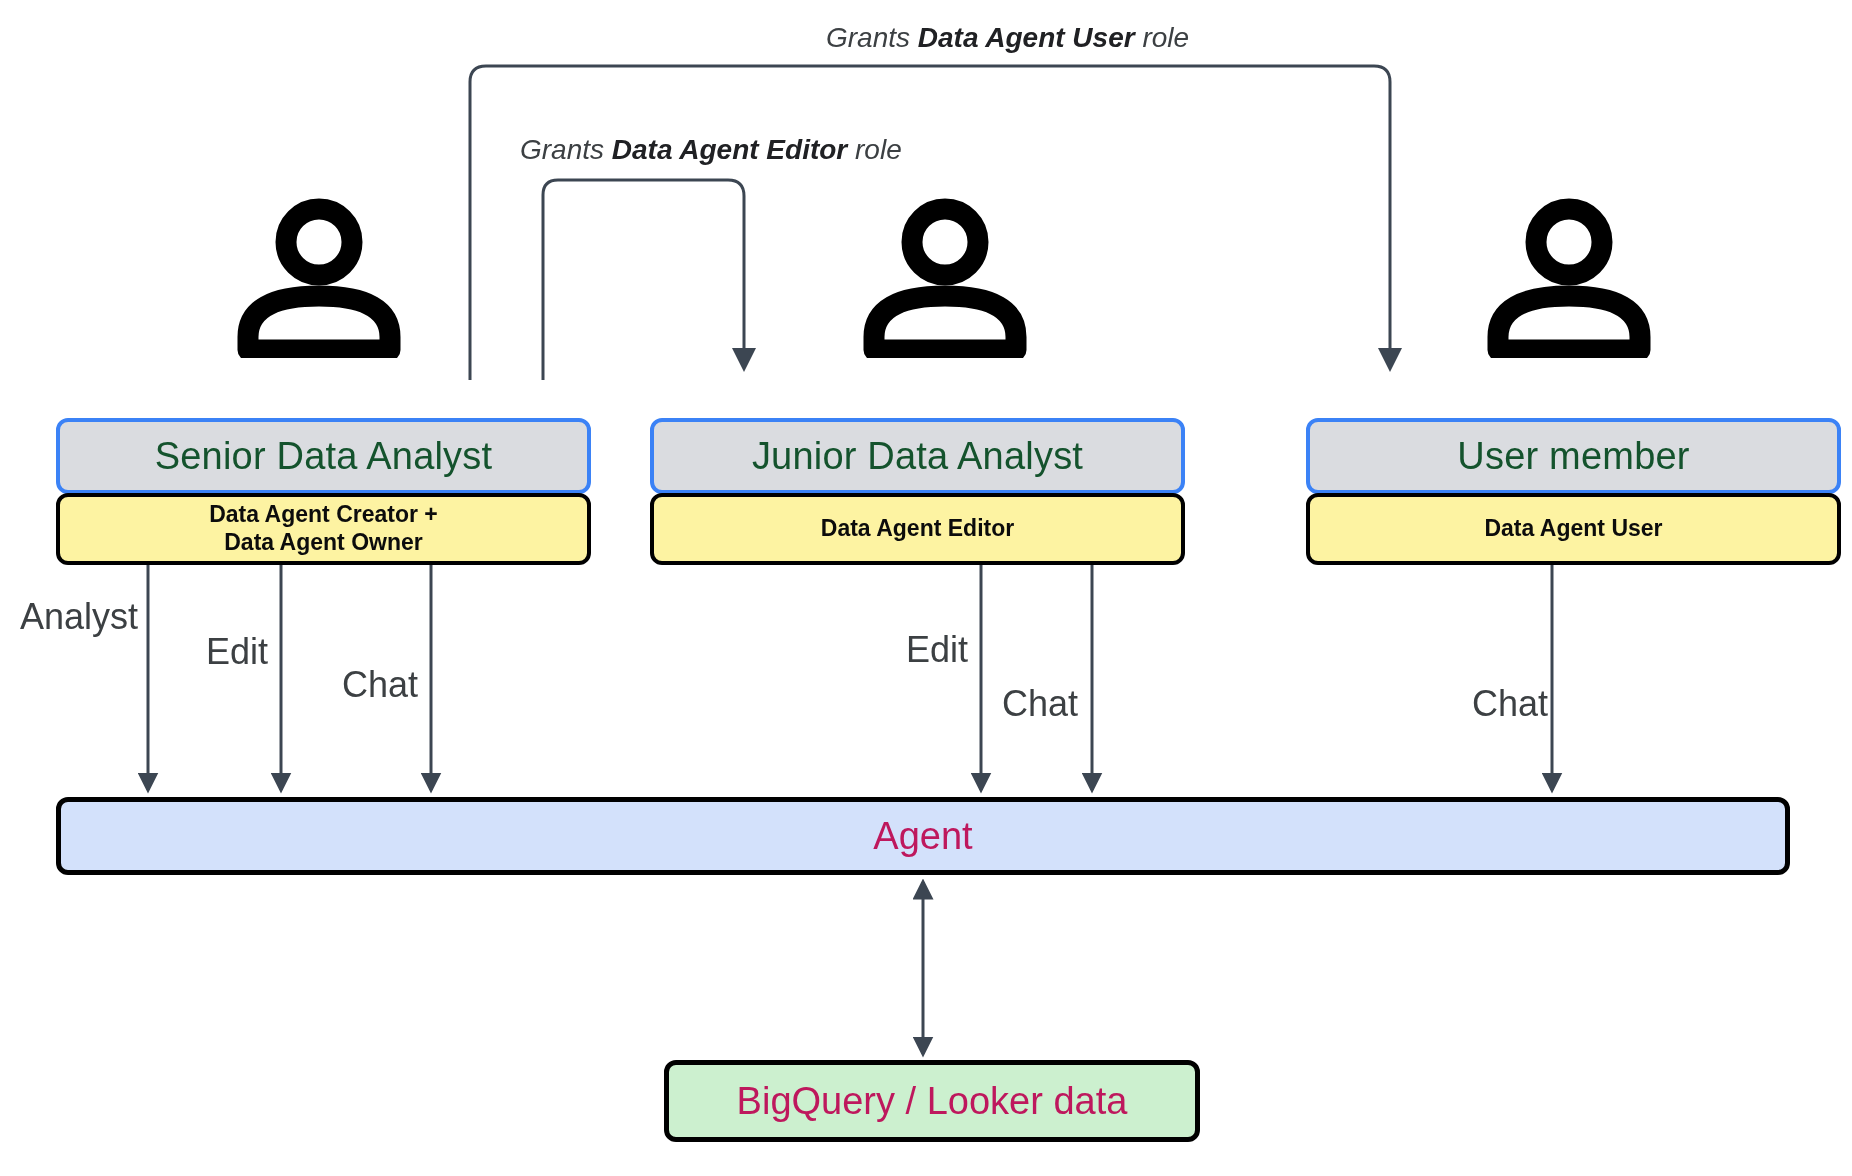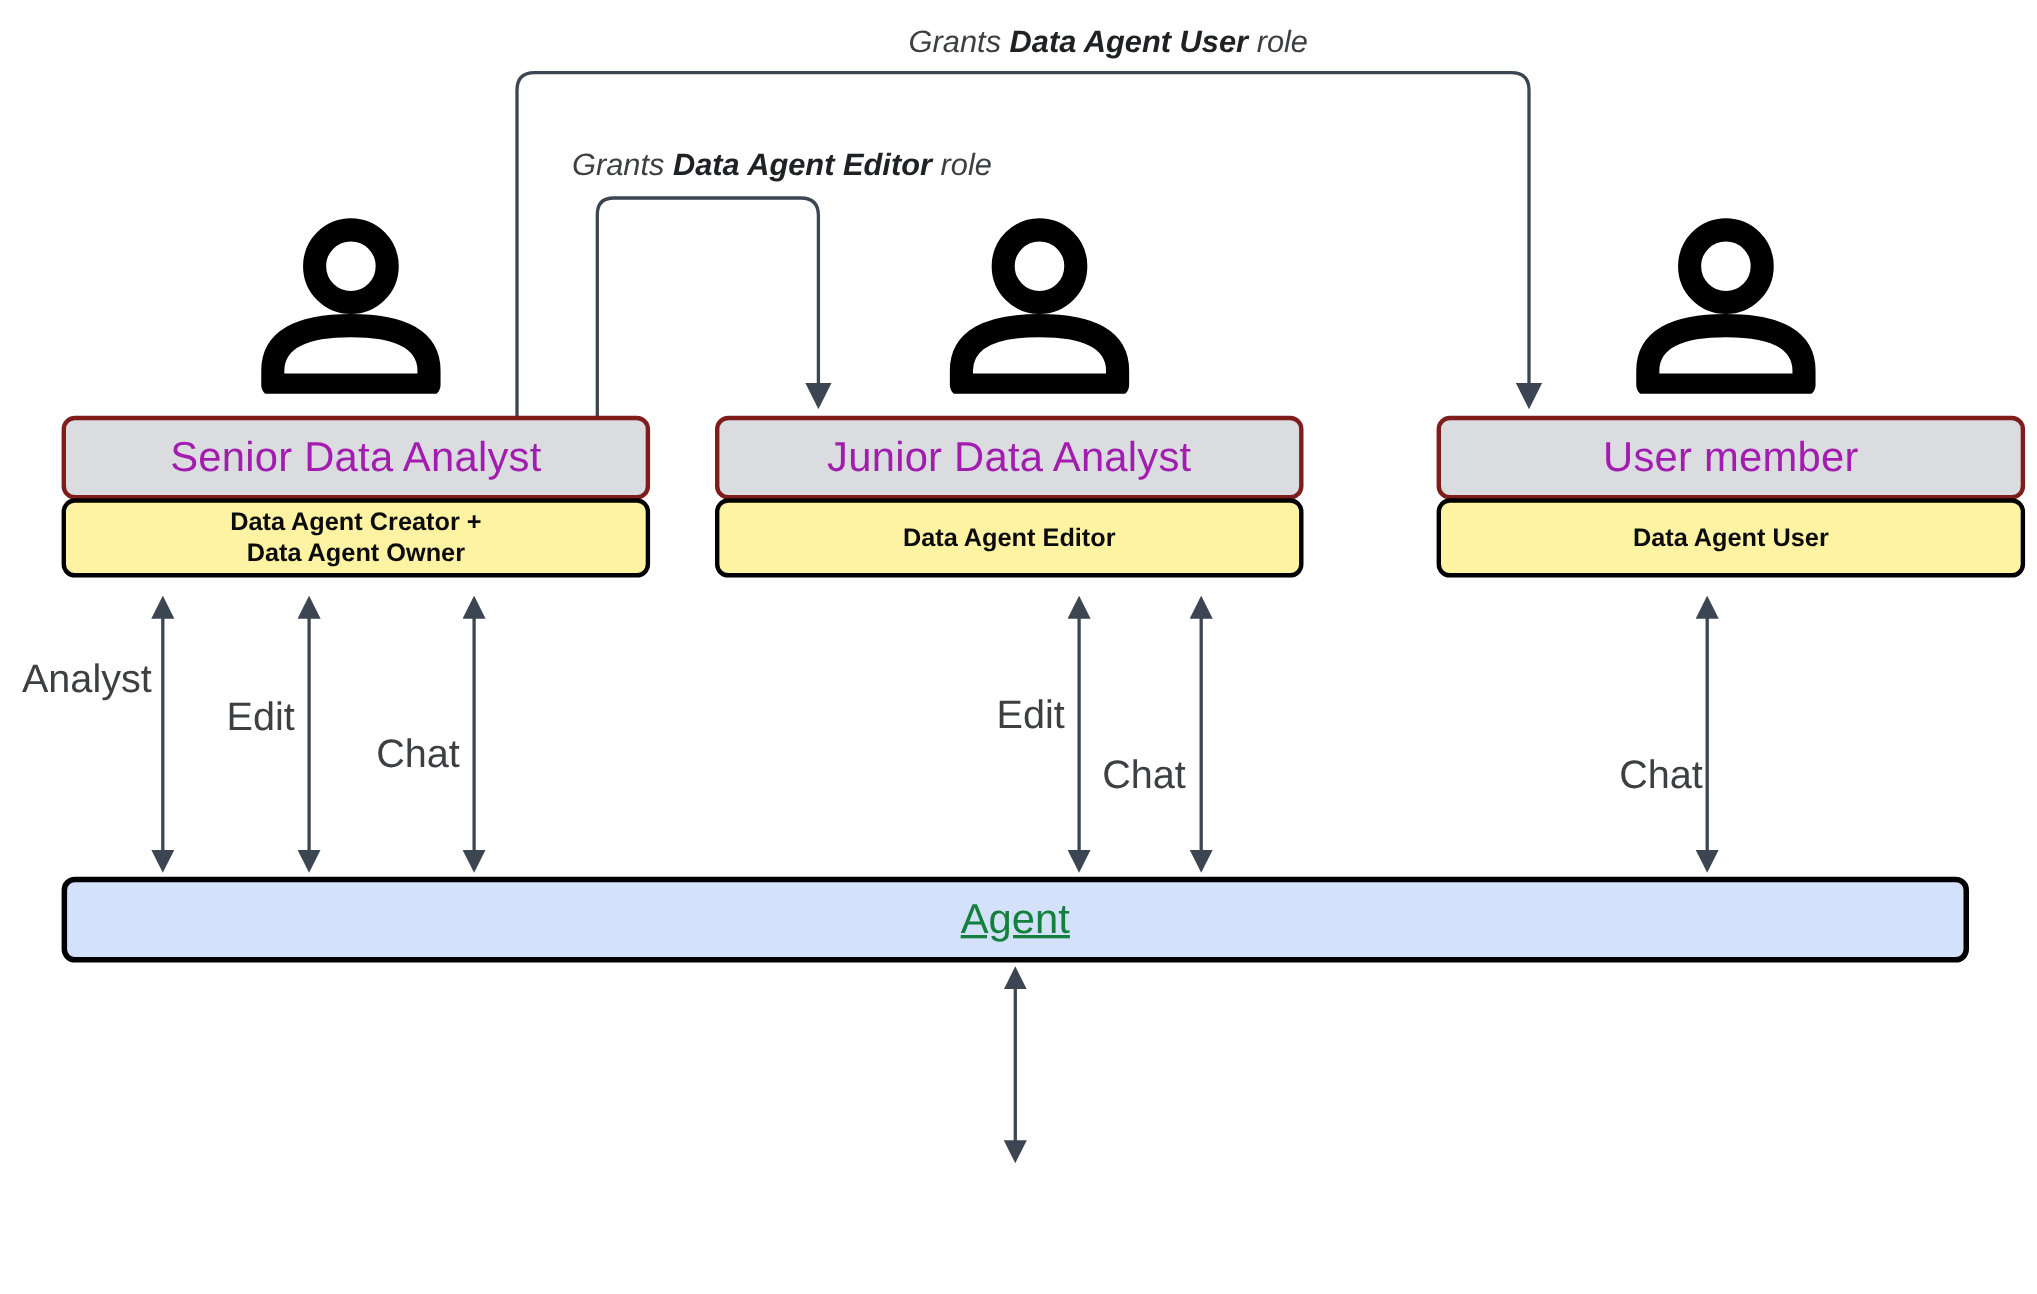--- a/index.html
+++ b/index.html
@@ -35,29 +35,30 @@
     width: 535px;
   }
   .role-stack.s1 { left: 56px;   top: 378px; }
   .role-stack.s2 { left: 650px;  top: 378px; }
   .role-stack.s3 { left: 1306px; top: 378px; }
 
   .role-title {
     box-sizing: border-box;
     height: 76px;
     background: #dadce0;
-    border: 4px solid #7f1d1d;
+    border: 4px solid #3b82f6;
     border-radius: 12px;
     display: flex;
     align-items: center;
     justify-content: center;
     font-size: 38px;
-    color: #a21caf;
+    color: #14532d;
     letter-spacing: .2px;
     white-space: nowrap;
+    margin-top: 40px;
   }
   .role-perm {
     box-sizing: border-box;
     margin-top: -1px;
     height: 72px;
     background: #fdf3a2;
     border: 4px solid #000000;
     border-radius: 12px;
     display: flex;
     align-items: center;
@@ -84,23 +85,22 @@
   
   .bar {
     position: absolute;
     box-sizing: border-box;
     border: 5px solid #000000;
     border-radius: 12px;
     display: flex;
     align-items: center;
     justify-content: center;
     font-size: 38px;
-    color: #15803d;
-    white-space: nowrap;
-    text-decoration: underline;
+    color: #be185d;
+    white-space: nowrap;
   }
   #agent-bar {
     left: 56px;
     top: 797px;
     width: 1734px;
     height: 78px;
     background: #d3e1fb;
   }
   #data-bar {
     left: 664px;
@@ -217,14 +217,15 @@
 
   <div class="flow-label l-create">Analyst</div>
   <div class="flow-label l-edit1">Edit</div>
   <div class="flow-label l-chat1">Chat</div>
   <div class="flow-label l-edit2">Edit</div>
   <div class="flow-label l-chat2">Chat</div>
   <div class="flow-label l-chat3">Chat</div>
 
   <div class="bar" id="agent-bar">Agent</div>
 
+  <div class="bar" id="data-bar">BigQuery / Looker data</div>
 
 </div>
 
 </body></html>

